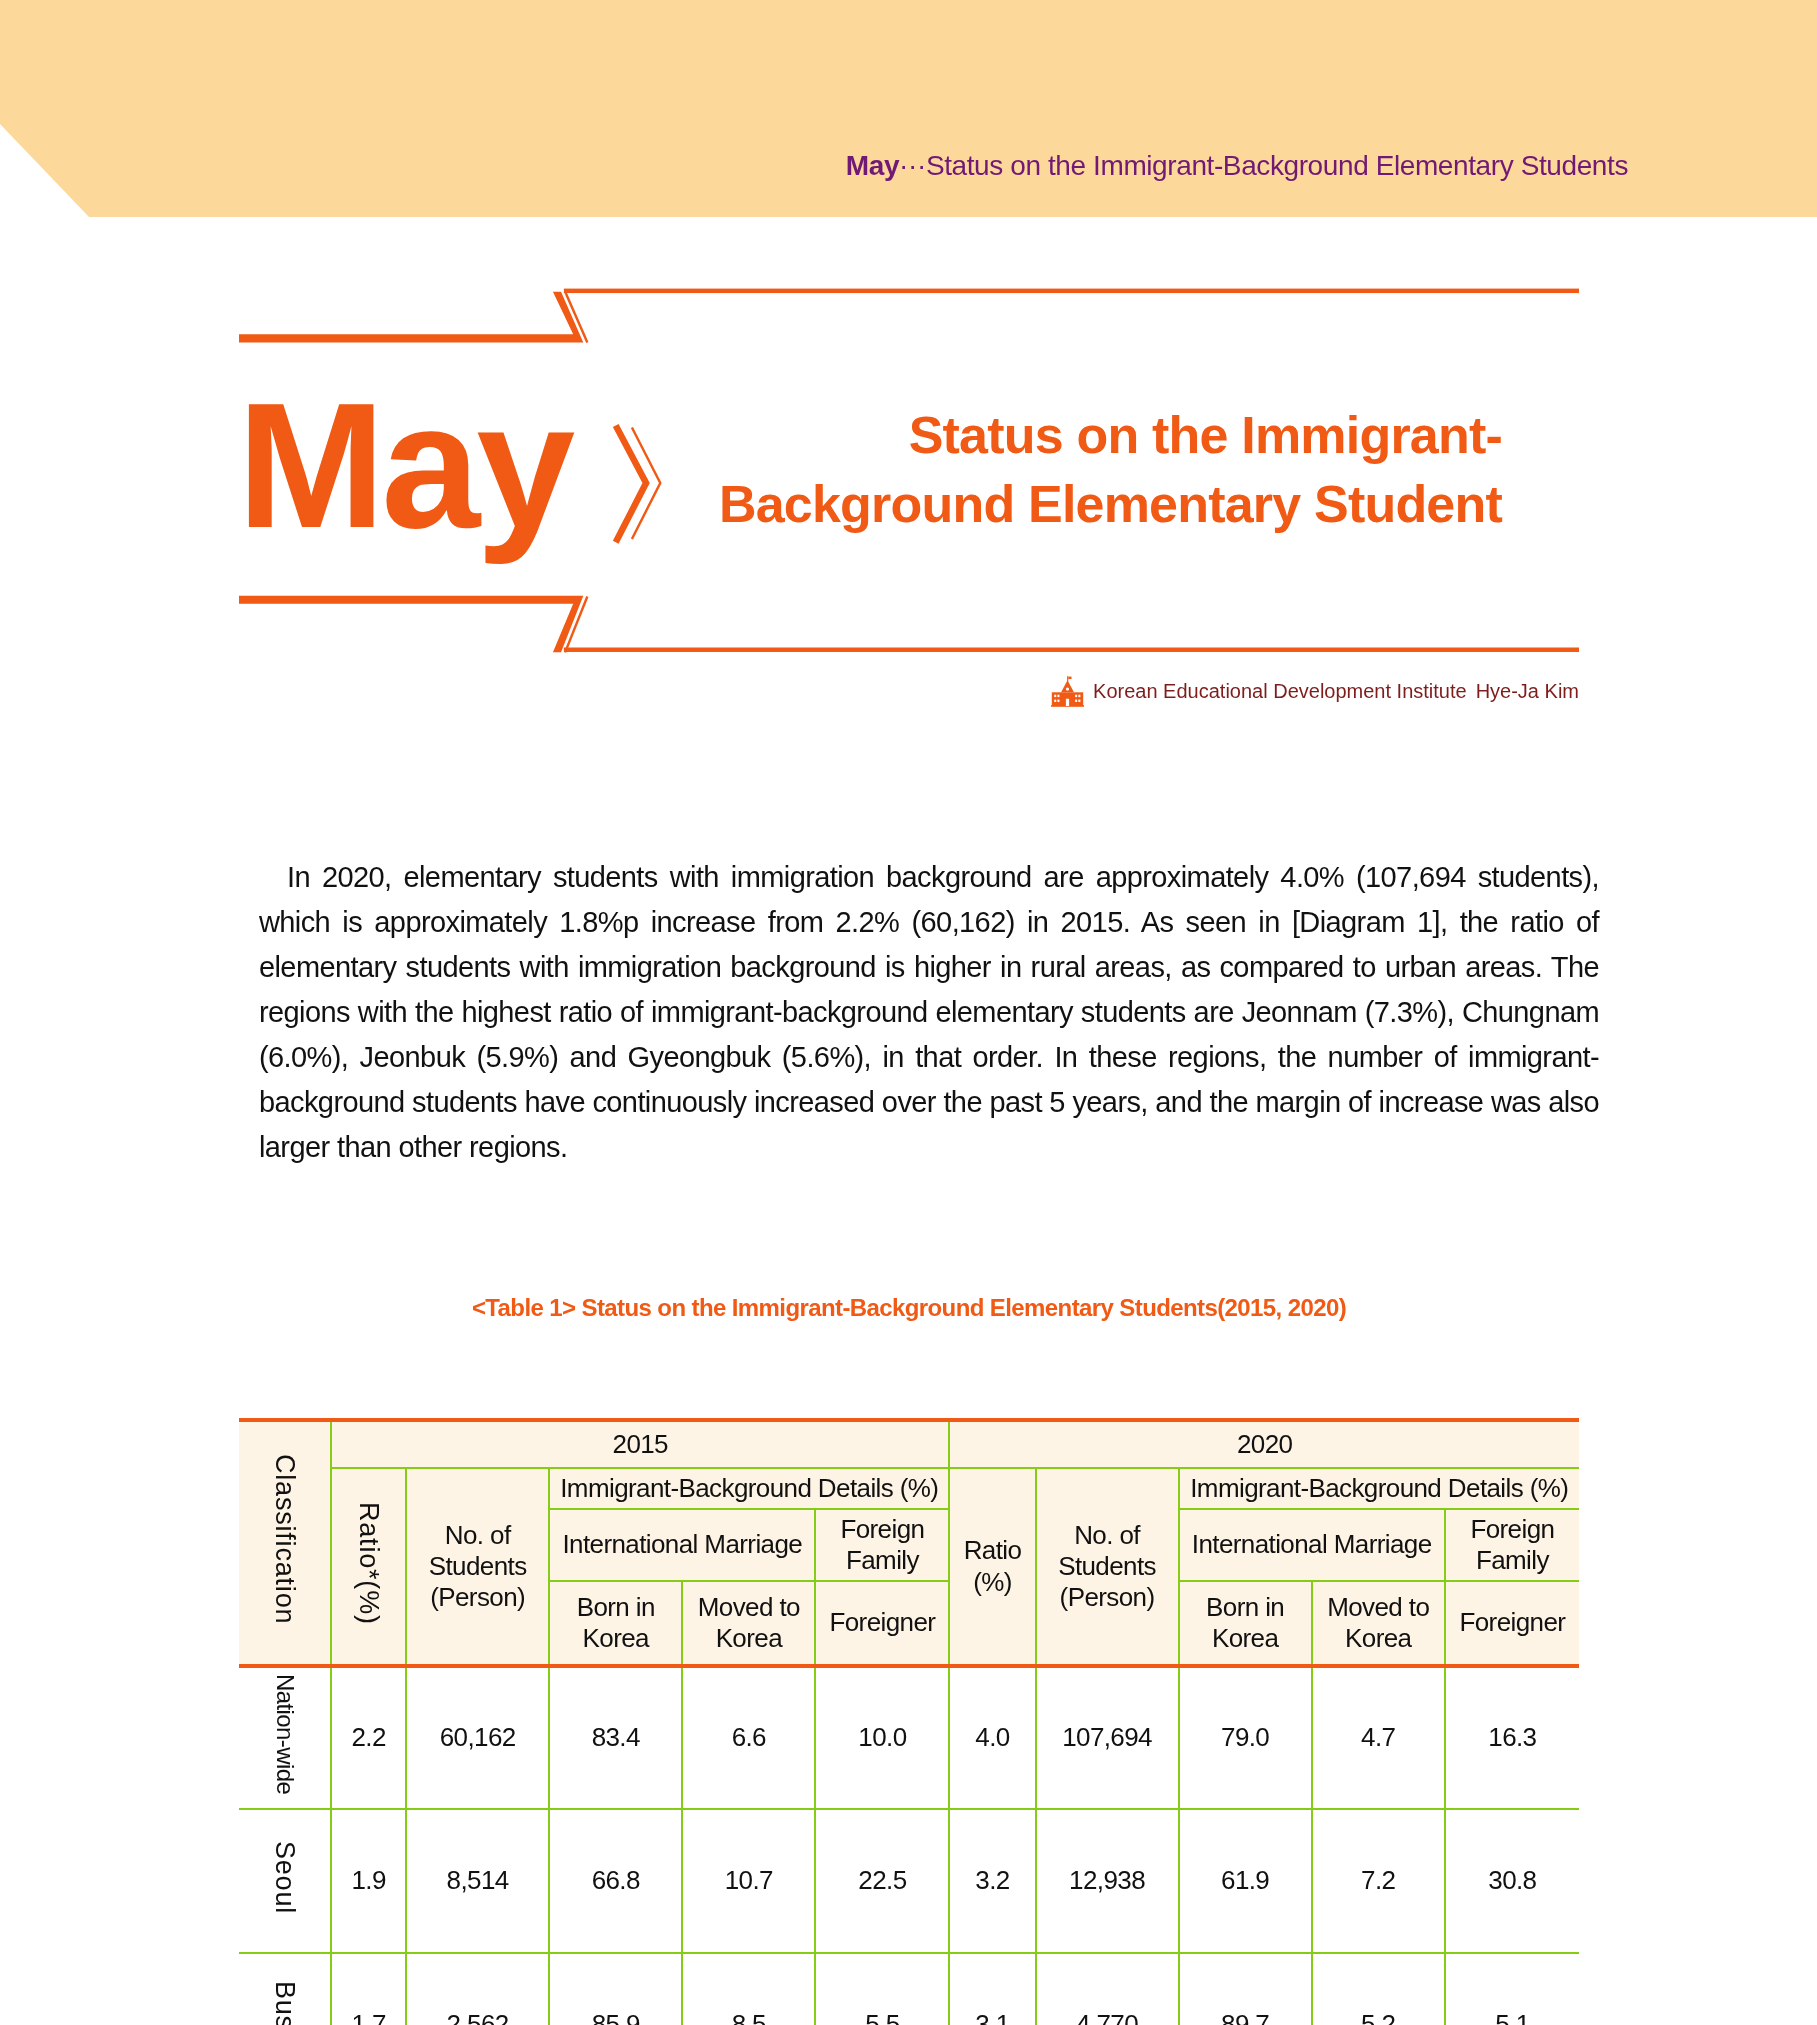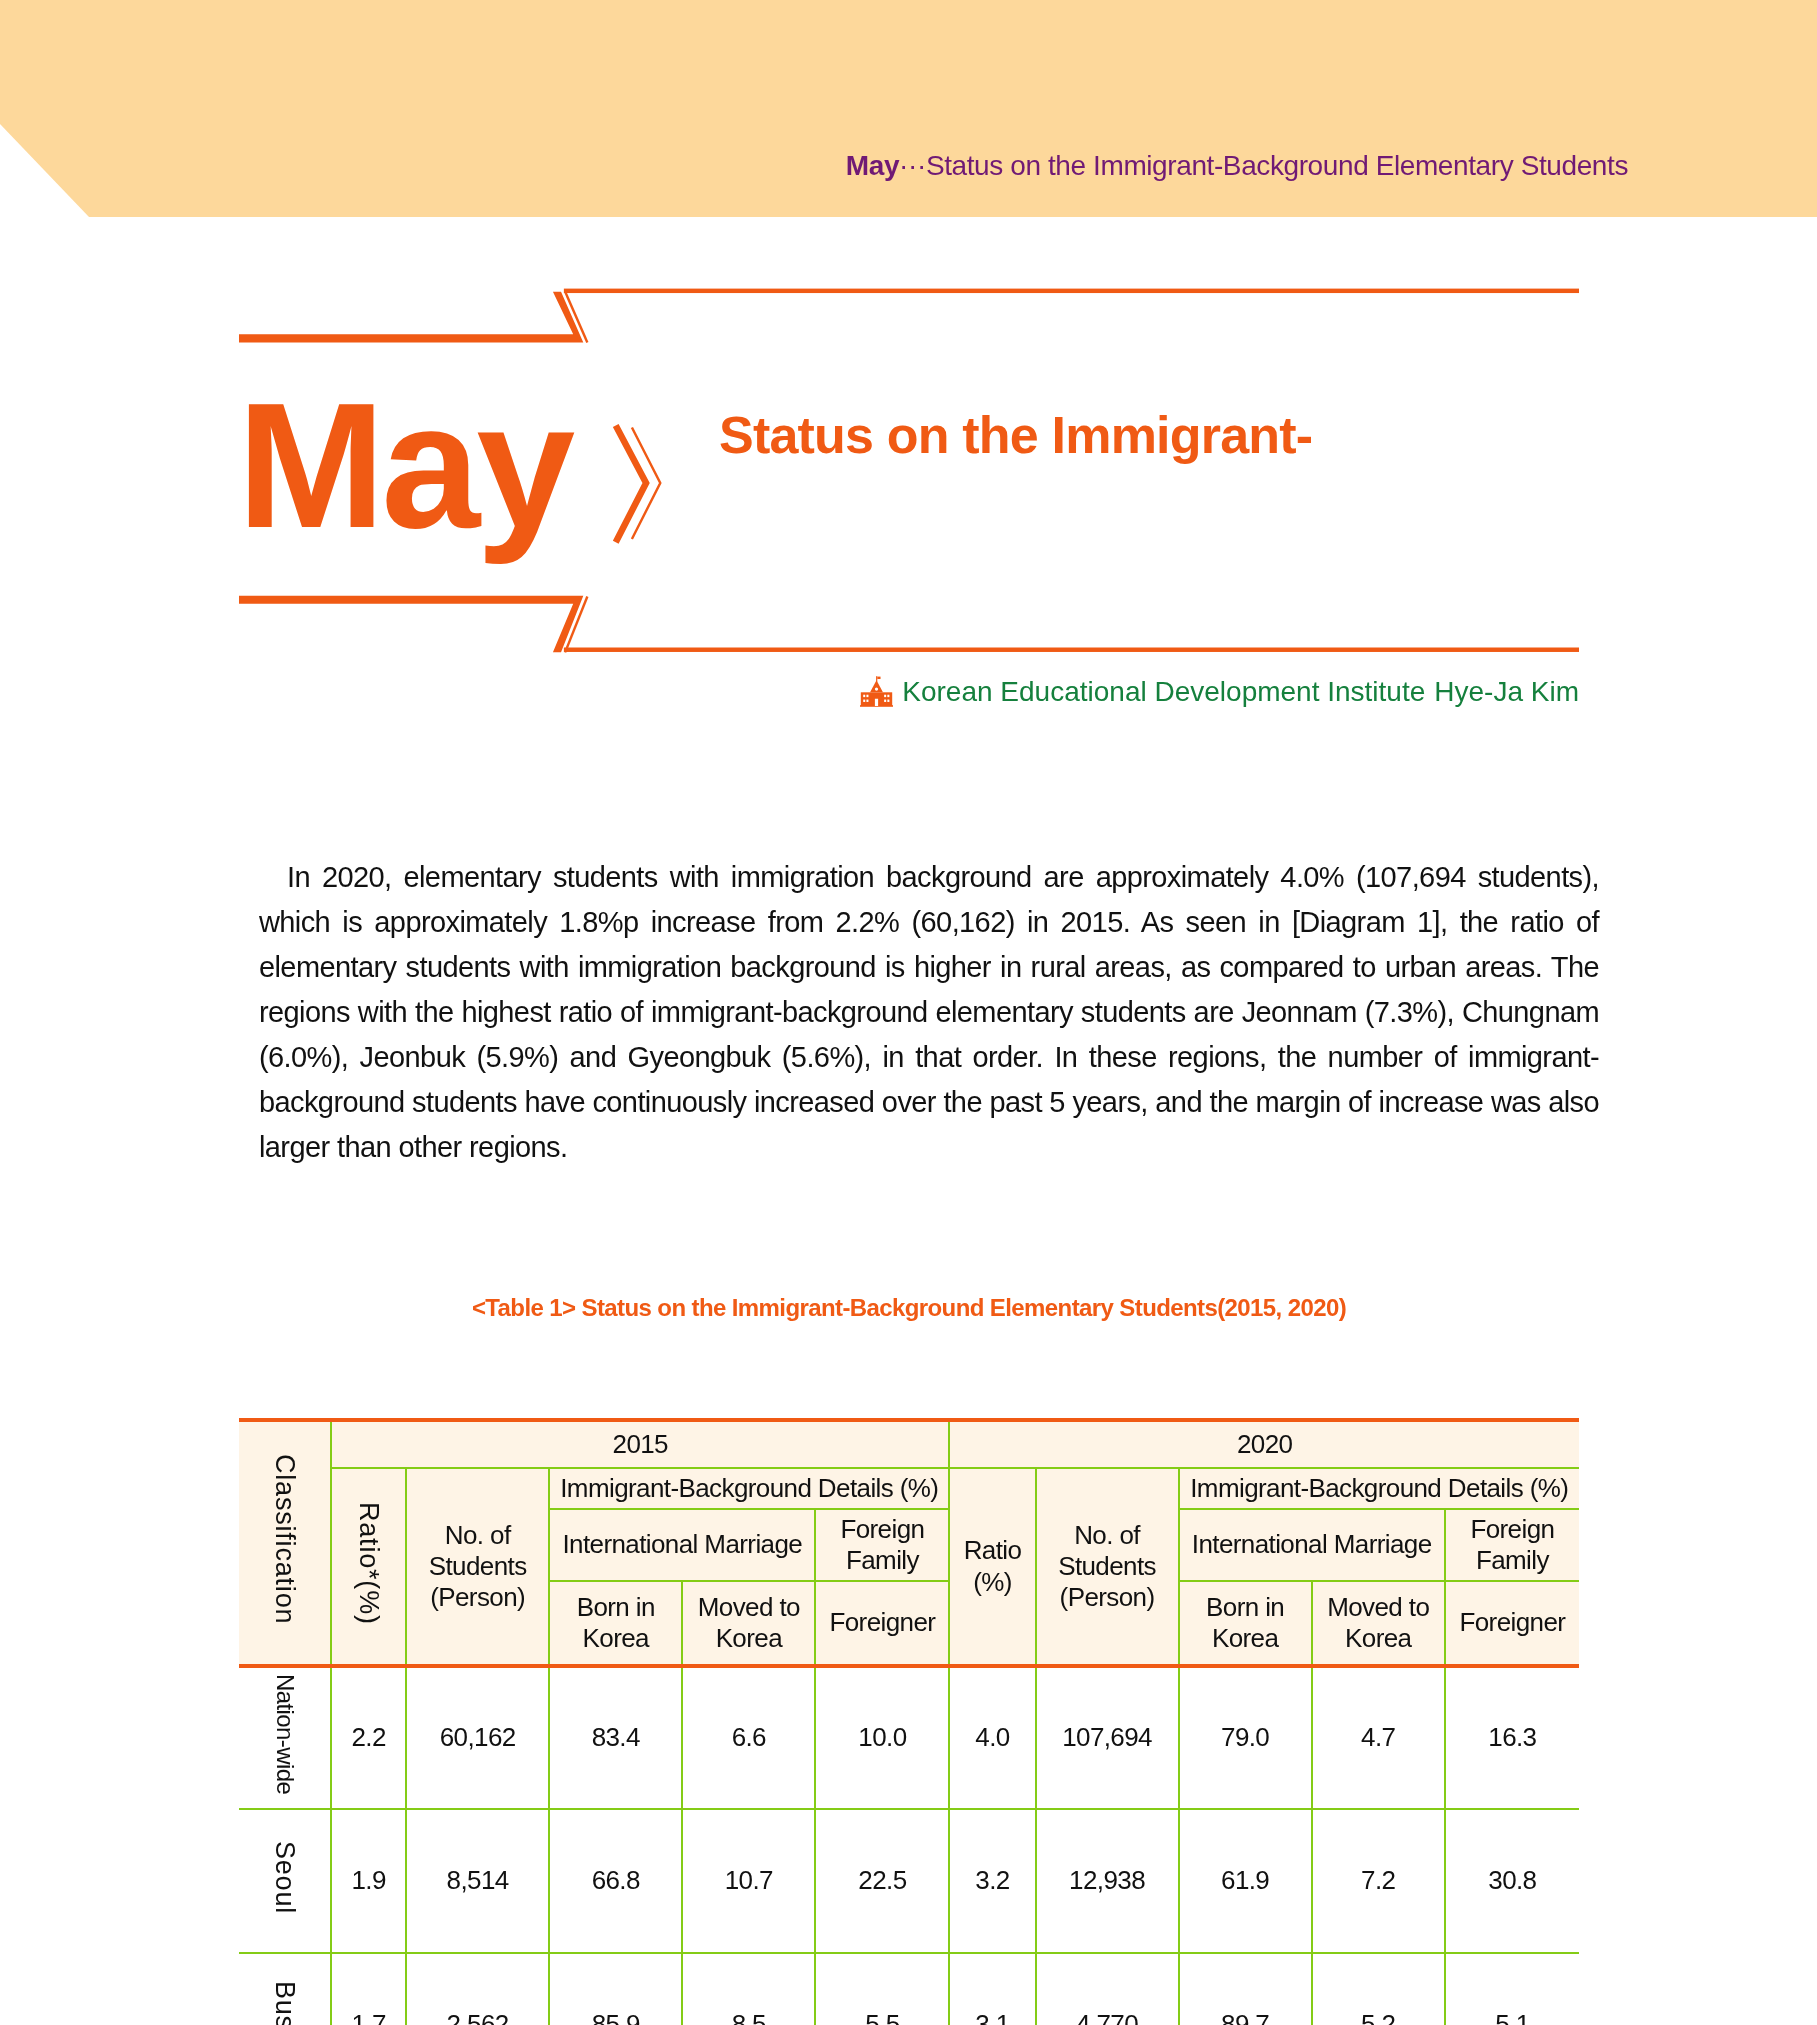--- a/index.html
+++ b/index.html
@@ -5,21 +5,21 @@
   html,body{margin:0;padding:0;}
   body{width:1818px;height:2488px;position:relative;overflow:hidden;background:#ffffff;
        font-family:"Liberation Sans","DejaVu Sans",sans-serif;}
   .abs{position:absolute;}
   .band-top{left:0;top:0;width:1818px;height:217px;background:#fdd89b;
             clip-path:polygon(0 0,100% 0,100% 100%,89px 100%,0 124px);}
   .running-head{right:190px;top:150px;font-size:28px;color:#701a75;white-space:nowrap;letter-spacing:-0.4px;}
   .running-head b{font-weight:bold;}
   .may{left:237px;top:377px;font-size:178px;font-weight:bold;color:#f05a14;letter-spacing:-4px;line-height:1;}
   .title{left:719px;top:401px;font-size:52px;font-weight:bold;color:#f05a14;line-height:69px;letter-spacing:-0.8px;text-align:right;}
-  .author{right:239px;top:676px;font-size:28px;color:#15803d;white-space:nowrap;display:flex;align-items:flex-start;gap:9px;}
+  .author{right:239px;top:676px;font-size:20px;color:#7f1d1d;white-space:nowrap;display:flex;align-items:center;gap:9px;}
   .author b{font-weight:normal;}
   .para{left:239px;top:855px;width:1340px;font-size:29px;line-height:45px;color:#111;text-align:justify;letter-spacing:-0.6px;margin-left:20px;}
   .caption{left:239px;top:1294px;width:1340px;text-align:center;font-size:24px;font-weight:bold;color:#f05a14;letter-spacing:-0.6px;}
   table.data{position:absolute;left:239px;top:1418px;width:1340px;border-collapse:collapse;table-layout:fixed;
              font-size:26px;color:#111;letter-spacing:-0.6px;}
   table.data td, table.data th{border:2px solid #84cc16;text-align:center;vertical-align:middle;padding:0;font-weight:normal;line-height:1.2;}
   table.data thead th{background:#fef4e6;}
   table.data tr.top-border th{border-top:4.9px solid #f05a14;}
   table.data tbody tr:first-child td{border-top:4.9px solid #f05a14;}
   table.data tbody tr:last-child td{border-bottom:3.2px solid #f05a14;}
@@ -46,20 +46,21 @@
   <line x1="1450" y1="1472" x2="1395" y2="1610" stroke="#f05a14" stroke-width="6"></line>
   <rect x="1392" y="1598" width="2506" height="11" fill="#f05a14"></rect>
 
   <polyline points="1520,1050 1595,1192 1520,1338" fill="none" stroke="#f05a14" stroke-width="16"></polyline>
   <polyline points="1560,1055 1630,1192 1560,1330" fill="none" stroke="#f05a14" stroke-width="6"></polyline>
 </svg>
 
 <div class="abs may">May</div>
 <div class="abs title">
   <div>Status on the Immigrant-</div>
+  <div>Background Elementary Student</div>
 </div>
 
 <div class="abs author">
   <svg width="33" height="31" viewBox="0 0 82 76">
     <rect x="0" y="72" width="82" height="4" fill="#f05a14"></rect>
     <rect x="2" y="40" width="78" height="34" fill="#f05a14"></rect>
     <polygon points="25,40 41,10 57,40" fill="#f05a14"></polygon>
     <rect x="40" y="0" width="3" height="14" fill="#f05a14"></rect>
     <rect x="43" y="1" width="8" height="6" fill="#f05a14"></rect>
     <circle cx="41" cy="32" r="4" fill="#fff"></circle>

